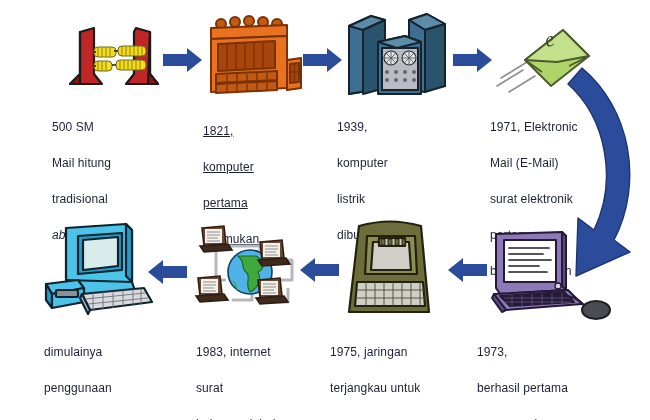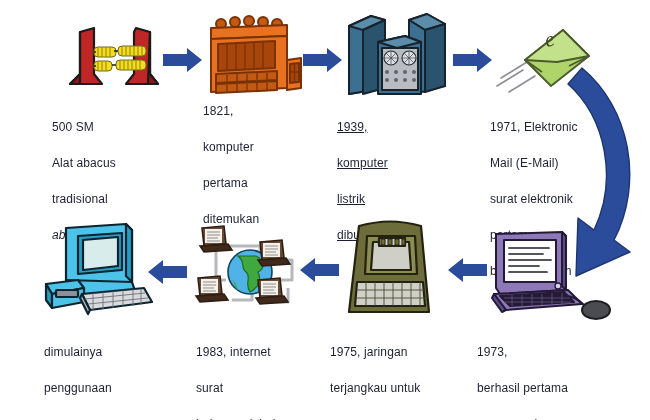--- a/index.html
+++ b/index.html
@@ -43,21 +43,21 @@
           <path d="M62 38v10M66 38v10M70 38v10M74 38v10M78 38v10M82 38v10"></path>
         </g>
       </g>
       <g stroke="#1b1b1b" stroke-width="1.6" fill="none">
         <path d="M36 30h2M56 29h4M36 44h2M54 43h4"></path>
       </g>
     </svg>
   </div>
   <div class="cap" style="left:52px;top:100px;width:140px;">
     <div>500 SM</div>
-    <div>Alat abacus</div>
+    <div>Mail hitung</div>
     <div>tradisional</div>
     <div style="font-style:italic">abacus</div>
   </div>
 
   <div class="arrow" style="left:163px;top:48px;">
     <svg width="40" height="24" viewBox="0 0 40 24">
       <path d="M0 6 L24 6 L24 0 L39 12 L24 24 L24 18 L0 18 Z" fill="#2b4b9b"></path>
     </svg>
   </div>
 
@@ -86,21 +86,21 @@
         <path d="M87 50 L96 49 L96 68 L87 69 Z" fill="#a8450a"></path>
       </g>
       <g stroke="#7a3205" stroke-width="1.3">
         <path d="M24 29v27M33 29v27M42 28v27M51 28v27M60 28v27"></path>
         <path d="M24 61v7M34 60v7M44 60v7M54 59v7M64 59v7"></path>
         <path d="M24 71v7M34 70v7M44 70v7M54 69v7M64 69v7"></path>
         <path d="M87 58h9M91.5 49v20"></path>
       </g>
     </svg>
   </div>
-  <div class="cap" style="left:203px;top:84px;width:120px;">
+  <div class="cap" style="left:203px;top:104px;width:120px;text-decoration:underline;">
     <div>1821,</div>
     <div>komputer</div>
     <div>pertama</div>
     <div>ditemukan</div>
   </div>
 
   <div class="arrow" style="left:303px;top:48px;">
     <svg width="40" height="24" viewBox="0 0 40 24">
       <path d="M0 6 L24 6 L24 0 L39 12 L24 24 L24 18 L0 18 Z" fill="#2b4b9b"></path>
     </svg>
@@ -138,21 +138,21 @@
           <circle cx="51" cy="62" r="2"></circle>
         <circle cx="60" cy="62" r="2"></circle>
           <circle cx="69" cy="62" r="2"></circle>
         <circle cx="42" cy="70" r="2"></circle>
           <circle cx="51" cy="70" r="2"></circle>
         <circle cx="60" cy="70" r="2"></circle>
           <circle cx="69" cy="70" r="2"></circle>
       </g>
     </svg>
   </div>
-  <div class="cap" style="left:337px;top:100px;width:120px;text-decoration:underline;">
+  <div class="cap" style="left:337px;top:100px;width:120px;">
     <div>1939,</div>
     <div>komputer</div>
     <div>listrik</div>
     <div>dibuat</div>
   </div>
 
   <div class="arrow" style="left:453px;top:48px;">
     <svg width="40" height="24" viewBox="0 0 40 24">
       <path d="M0 6 L24 6 L24 0 L39 12 L24 24 L24 18 L0 18 Z" fill="#2b4b9b"></path>
     </svg>

